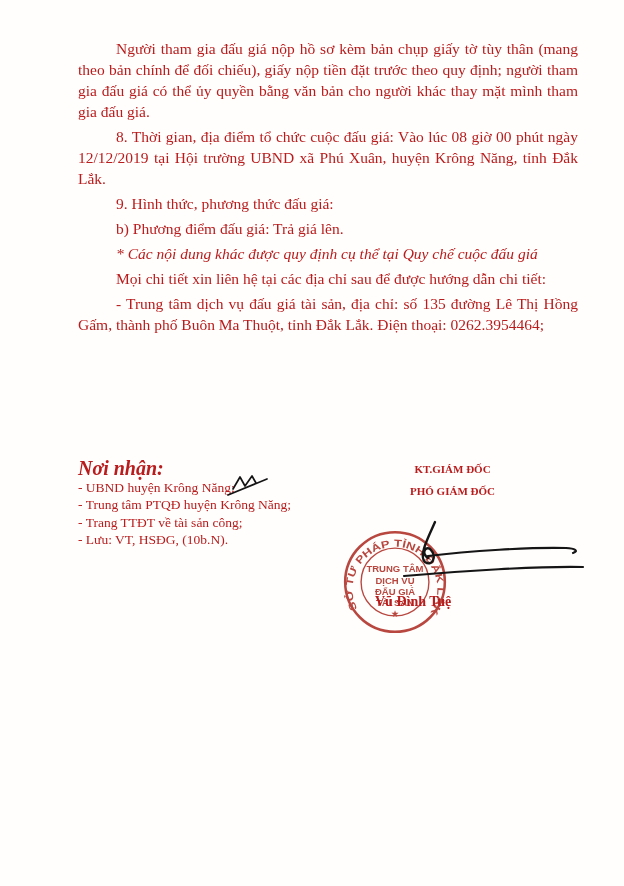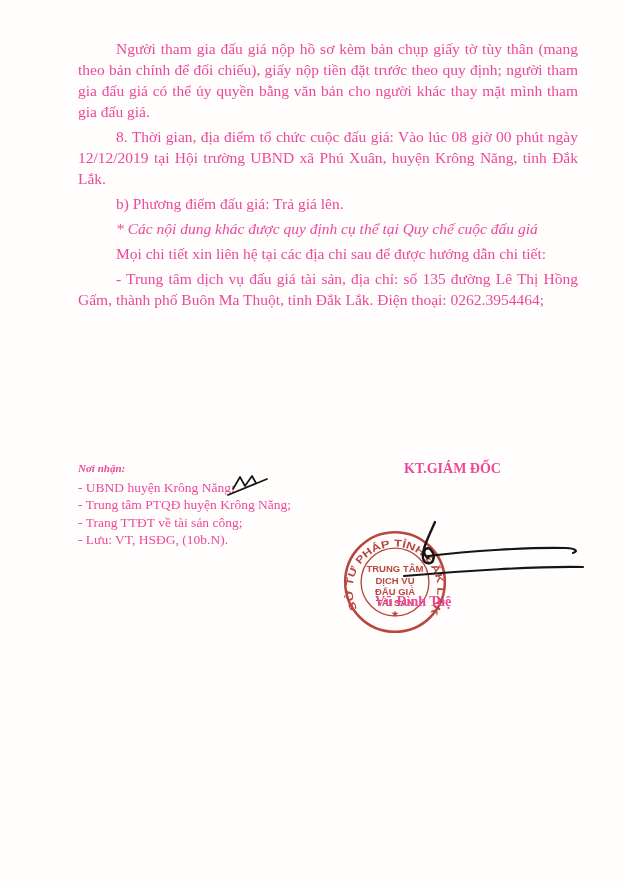--- a/index.html
+++ b/index.html
@@ -3,21 +3,21 @@
 <meta charset="utf-8">
 <style>
   html, body { margin: 0; padding: 0; background: #8a8a8a; }
   .page {
     position: relative;
     width: 624px;
     height: 886px;
     margin: 0 auto;
     background: #fffefd;
     font-family: "Liberation Serif", "DejaVu Serif", serif;
-    color: #ec4899;
+    color: #b91c1c;
     overflow: hidden;
   }
   .doc-body {
     position: absolute;
     left: 78px;
     top: 38px;
     width: 500px;
     font-size: 15.5px;
     line-height: 21px;
   }
@@ -34,33 +34,33 @@
     position: absolute;
     left: 78px;
     top: 460px;
     width: 260px;
     font-size: 13.5px;
     line-height: 17.2px;
   }
   .recipients-heading {
     font-weight: bold;
     font-style: italic;
-    font-size: 11px;
+    font-size: 20px;
     margin: 0 0 2px 0;
   }
   .recipients-list { margin: 0; padding: 0; list-style: none; }
   .recipients-list li { margin: 0; }
   .sign-title {
     position: absolute;
     left: 360px;
     top: 458px;
     width: 185px;
     text-align: center;
     font-weight: bold;
-    font-size: 14px;
+    font-size: 11px;
     line-height: 22px;
   }
   .signer-name {
     position: absolute;
     left: 375px;
     top: 594px;
     width: 145px;
     text-align: left;
     font-weight: bold;
     font-size: 14px;
@@ -91,20 +91,21 @@
 </head>
 <body>
 
 <div class="page">
 
   <div class="doc-body">
     <p>Người tham gia đấu giá nộp hồ sơ kèm bản chụp giấy tờ tùy thân (mang theo bản chính để đối chiếu), giấy nộp tiền đặt trước theo quy định; người tham gia đấu giá có thể ủy quyền bằng văn bản cho người khác thay mặt mình tham gia đấu giá.</p>
 
     <p><b class="run-in">8. Thời gian, địa điểm tổ chức cuộc đấu giá:</b><span> Vào lúc 08 giờ 00 phút ngày 12/12/2019 tại Hội trường UBND xã Phú Xuân, huyện Krông Năng, tỉnh Đắk Lắk.</span></p>
 
+    <p><b class="run-in">9. Hình thức, phương thức đấu giá:</b></p>
 
 
     <p>b) Phương điểm đấu giá: Trả giá lên.</p>
 
     <p class="note-line">* Các nội dung khác được quy định cụ thể tại Quy chế cuộc đấu giá</p>
 
     <p>Mọi chi tiết xin liên hệ tại các địa chỉ sau để được hướng dẫn chi tiết:</p>
 
     <p>- Trung tâm dịch vụ đấu giá tài sản, địa chỉ: số 135 đường Lê Thị Hồng Gấm, thành phố Buôn Ma Thuột, tỉnh Đắk Lắk. Điện thoại: 0262.3954464;</p>
 
@@ -120,20 +121,21 @@
     </ul>
   </div>
 
   <svg class="wmark-svg" viewBox="0 0 48 30">
     <path d="M 8,19 L 15,7 L 20,16 L 27,6 L 31,13" fill="none" stroke="#151515" stroke-width="1.7" stroke-linecap="round" stroke-linejoin="round"></path>
     <path d="M 3,25 L 42,9" fill="none" stroke="#151515" stroke-width="1.7" stroke-linecap="round"></path>
   </svg>
 
   <div class="sign-title">
     <div>KT.GIÁM ĐỐC</div>
+    <div>PHÓ GIÁM ĐỐC</div>
   </div>
 
   <svg class="stamp-svg" viewBox="0 0 100 100">
     <circle cx="50" cy="50" r="47" fill="none" stroke="#b3382f" stroke-width="2.4"></circle>
     <circle cx="50" cy="50" r="32" fill="none" stroke="#b3382f" stroke-width="1.3"></circle>
     <defs>
       <path id="ringPath" d="M 15.5,77 A 40,40 0 1 1 84.5,77" fill="none"></path>
     </defs>
     <text font-size="9.5" font-weight="bold" fill="#b3382f" font-family="Liberation Sans, sans-serif">
       <textPath href="#ringPath" startOffset="2" textLength="168" lengthAdjust="spacingAndGlyphs">SỞ TƯ PHÁP TỈNH ĐẮK LẮK</textPath>

